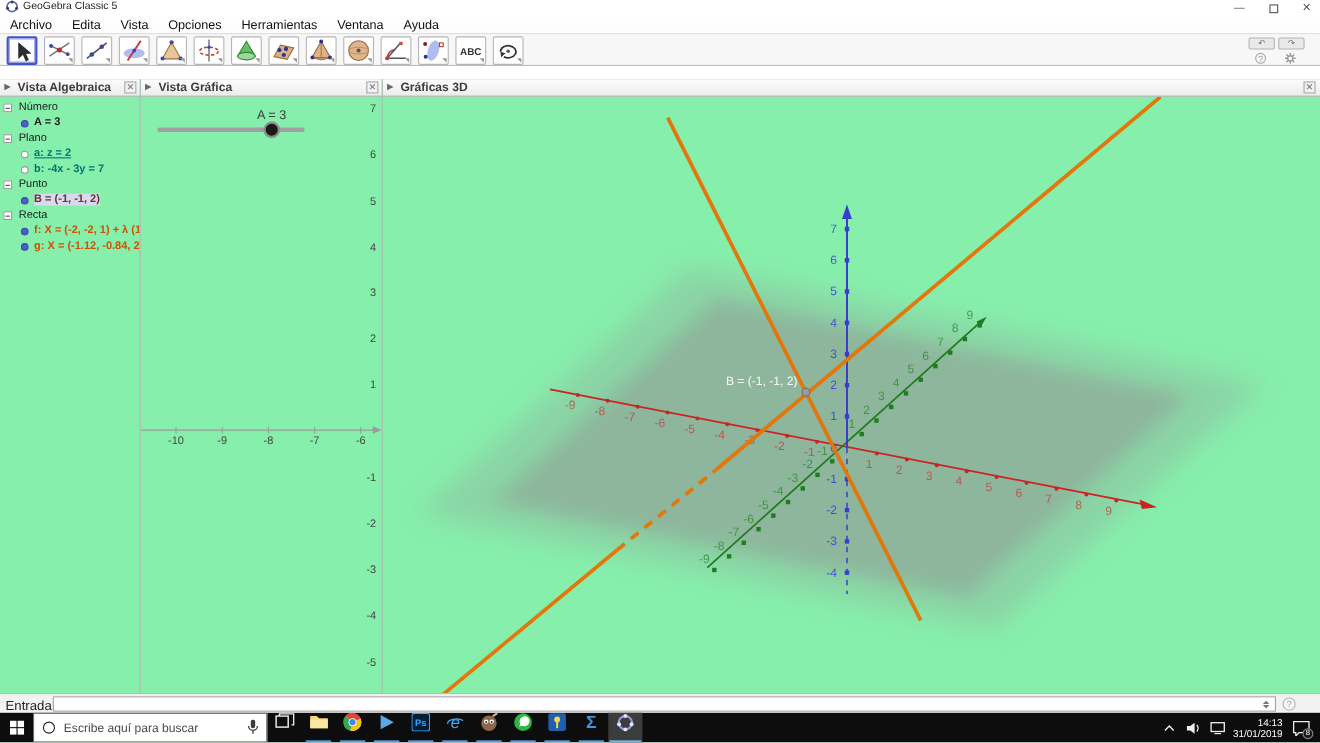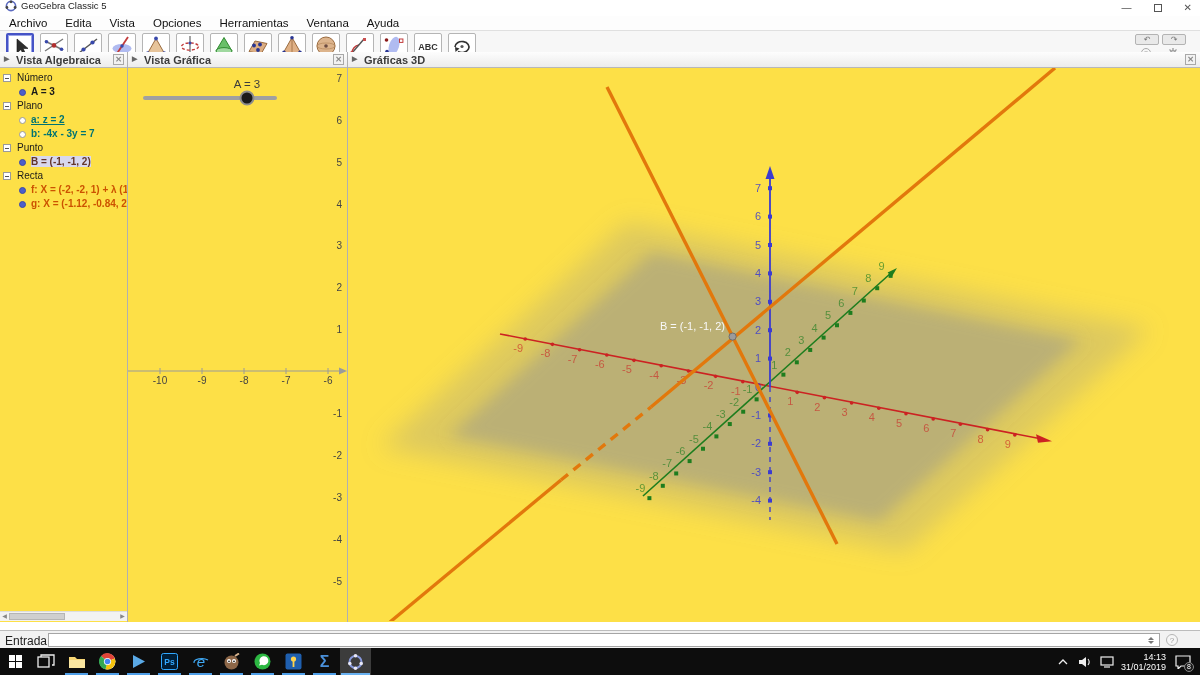--- a/index.html
+++ b/index.html
@@ -16,21 +16,21 @@
   .menu-item{font-size:11.5px;color:#111;padding:0 9px;line-height:14px}
   
   #toolbar{left:0;top:30px;width:1200px;height:30px;background:#f7f7f7;border-top:1px solid #e0e0e0;border-bottom:1px solid #bdbdbd}
   .tbtn{position:absolute;top:2px;width:28px;height:26px;background:#fff;border:1px solid #b5b5b5;border-radius:2px}
   .tbtn.selected{border:2px solid #4553c6;box-shadow:0 0 0 1px #9aa4e8 inset}
   .tbtn svg{position:absolute;left:1px;top:1px}
   .tbtn .dd{position:absolute;right:1px;bottom:1px;width:0;height:0;border-left:4px solid transparent;border-top:4px solid #9a9a9a;transform:rotate(0deg)}
   .histbtn{position:absolute;width:24px;height:11px;background:#e9e9e9;border:1px solid #b3b3b3;border-radius:2px;font-size:8px;line-height:9px;text-align:center;color:#777}
   .mini-ic{position:absolute;width:10px;height:10px;color:#999;font-size:8px;text-align:center;line-height:10px}
   
-  .panel{position:absolute;top:52px;height:570px;background:#fde047;border-right:1px solid #b0b0b0;overflow:hidden}
+  .panel{position:absolute;top:72px;height:570px;background:#86efac;border-right:1px solid #b0b0b0;overflow:hidden}
   .phdr{position:relative;height:16px;background:linear-gradient(#fdfdfd,#ececec);border-bottom:1px solid #b8b8b8;font-size:11px;font-weight:bold;color:#3c3c3c;display:flex;align-items:center;padding-left:16px;white-space:nowrap}
   .phdr .tri{position:absolute;left:4px;top:3px;font-size:7px;color:#666}
   .phdr .xbox{position:absolute;right:3px;top:2px;width:11px;height:11px;border:1px solid #a8a8a8;background:#f2f2f2;color:#888;font-size:8px;line-height:9px;text-align:center}
   #panel-algebra{left:0;width:128px}
   #panel-graphics{left:128px;width:220px}
   #panel-3d{left:348px;width:852px;border-right:none}
   
   #alg-tree{position:relative;font-size:10px;padding-top:3px}
   .alg-sec{position:relative;height:14px;line-height:14px;padding-left:17px;color:#1a1a1a;white-space:nowrap}
   .alg-sec .minus{position:absolute;left:3px;top:3px;width:8px;height:8px;border:1px solid #9a9a9a;background:#fff}
@@ -52,21 +52,21 @@
   #entrada-spin .up{border-bottom:3px solid #777}
   #entrada-spin .dn{border-top:3px solid #777}
   #entrada-help{position:absolute;left:1166px;top:3px;width:12px;height:12px;border:1px solid #b5b5b5;border-radius:50%;color:#999;font-size:8px;line-height:11px;text-align:center;background:#f6f6f6}
   
   #taskbar{left:0;top:648px;width:1200px;height:27px;background:#0d0d0d;display:flex;align-items:stretch}
   #start-btn{width:30px;display:flex;align-items:center;justify-content:center}
   #search-box{width:213px;background:#fff;border:1px solid #6d6d6d;display:flex;align-items:center;position:relative}
   #search-box .ring{width:11px;height:11px;border:1.6px solid #222;border-radius:50%;margin-left:8px}
   #search-text{font-size:11px;color:#4a4a4a;margin-left:8px}
   #search-mic{position:absolute;right:7px;top:5px}
-  .tb-app{width:31px;position:relative;display:flex;align-items:center;justify-content:center}
+  .tb-app{width:31px;position:relative;display:flex;justify-content:center}
   .tb-app.active{background:#3c3c3c}
   .tb-app .ul{position:absolute;left:4px;bottom:0;width:23px;height:2px;background:#4f9fe8}
   .tb-app.active .ul{left:1px;width:29px;background:#6ab2f2}
   #tray{position:absolute;right:0;top:648px;height:27px;display:flex;align-items:center;gap:6px;padding-right:6px}
   #tray-clock{color:#fff;font-size:9px;line-height:10px;text-align:right}
   .tray-ic{display:flex;align-items:center;justify-content:center;width:16px;height:27px}
   #notif{position:relative;width:22px}
   #notif .badge{position:absolute;right:0px;bottom:3px;width:10px;height:10px;border-radius:50%;background:#1b1b1b;border:1px solid #888;color:#fff;font-size:7px;line-height:8px;text-align:center}
   svg text{font-family:"Liberation Sans",sans-serif}
 </style>
@@ -437,20 +437,29 @@
 
 <div class="abs" id="taskbar">
   <div id="start-btn">
     <svg width="13" height="13">
       <rect x="0" y="0" width="6" height="6" fill="#fff"></rect>
         <rect x="7" y="0" width="6" height="6" fill="#fff"></rect>
       <rect x="0" y="7" width="6" height="6" fill="#fff"></rect>
         <rect x="7" y="7" width="6" height="6" fill="#fff"></rect>
     </svg>
   </div>
+  <div id="search-box">
+    <div class="ring"></div>
+    <span id="search-text">Escribe aquí para buscar</span>
+    <svg id="search-mic" width="10" height="15">
+      <rect x="3" y="0" width="4" height="8" rx="2" fill="#3c3c3c"></rect>
+      <path d="M1 6 a4 4 0 0 0 8 0" fill="none" stroke="#3c3c3c" stroke-width="1.2"></path>
+      <line x1="5" y1="10.5" x2="5" y2="13" stroke="#3c3c3c" stroke-width="1.2"></line>
+    </svg>
+  </div>
   <div id="apps-row" style="display:flex">
       <div class="tb-app">
         <svg width="18" height="16">
           <rect x="1" y="3" width="11" height="10" fill="none" stroke="#eee" stroke-width="1.3"></rect>
           <path d="M4 3 V1 h13 v10 h-2" fill="none" stroke="#eee" stroke-width="1.3"></path>
         </svg>
       </div>
       <div class="tb-app">
         <svg width="18" height="15">
           <path d="M1 3 h6 l2 2 h8 v9 h-16 z" fill="#f8d775"></path>

